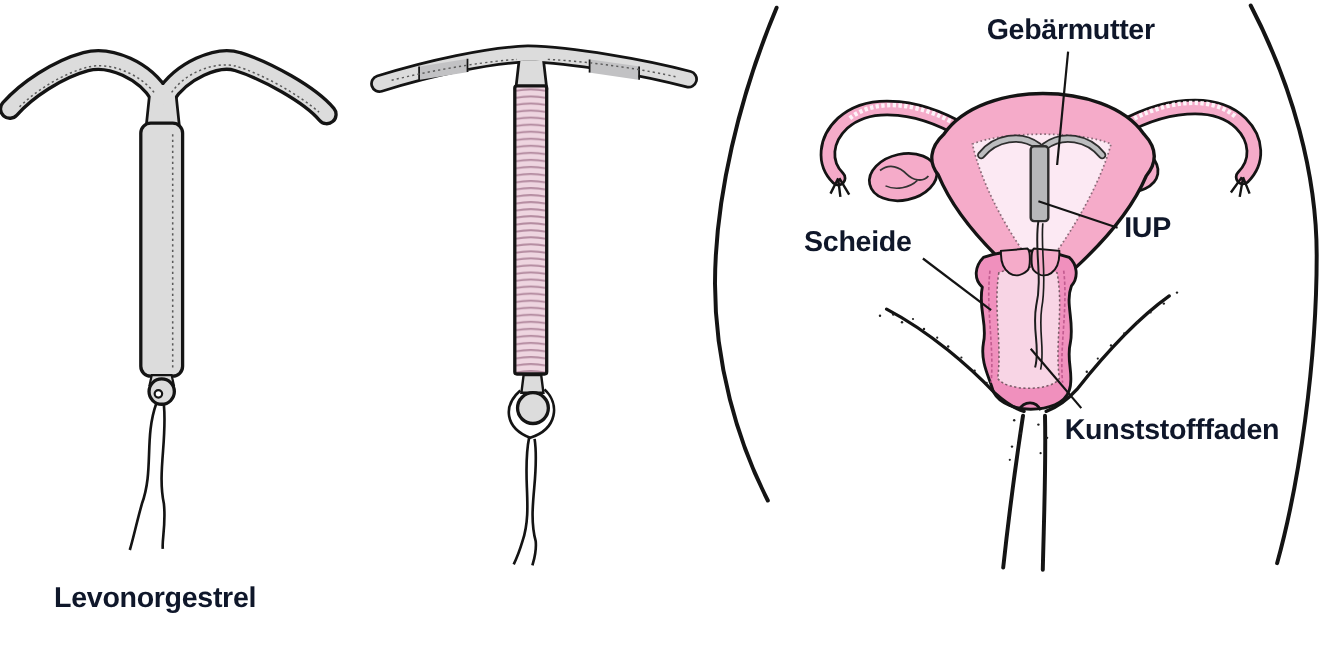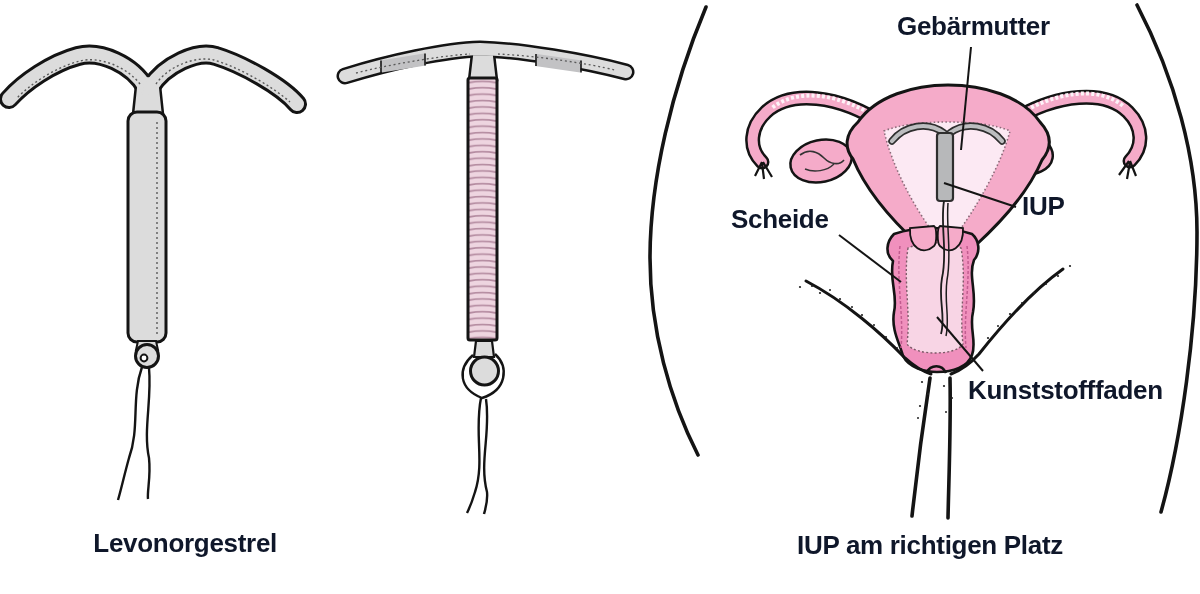--- a/index.html
+++ b/index.html
@@ -184,26 +184,25 @@
       <circle cx="946" cy="412" r="1.0"></circle>
     </g>
 
     <path d="M971,47 L961,150" stroke="#141414" stroke-width="2"></path>
     <path d="M1016,207 L944,183" stroke="#141414" stroke-width="2"></path>
     <path d="M839,235 L901,282" stroke="#141414" stroke-width="2"></path>
     <path d="M983,371 L937,317" stroke="#141414" stroke-width="2"></path>
   </g>
 </svg>
 
-  <div class="lbl caption" style="left:5px;top:530px;width:272px;text-align:right;">
+  <div class="lbl caption" style="left:5px;top:530px;width:272px;">
     <div>Levonorgestrel</div>
   </div>
 
 
-  <div class="lbl caption" style="left:780px;top:532px;width:300px;">IUP am richtigen Platz</div>
 
   <div class="lbl" style="left:897px;top:13px;">Gebärmutter</div>
 
   <div class="lbl" style="left:731px;top:206px;">Scheide</div>
 
   <div class="lbl" style="left:1022px;top:193px;">IUP</div>
 
   <div class="lbl" style="left:956px;top:377px;margin-left:12px;">Kunststofffaden</div>
 
 </div>

